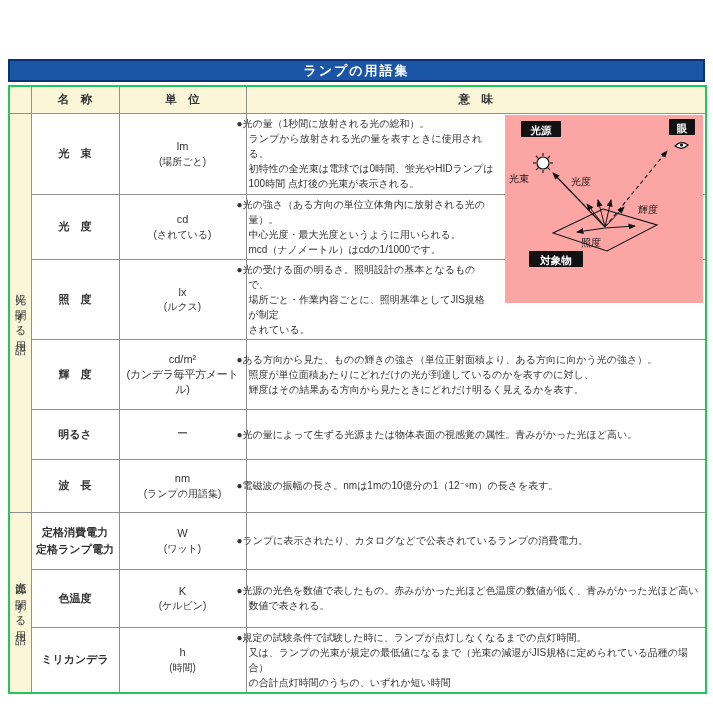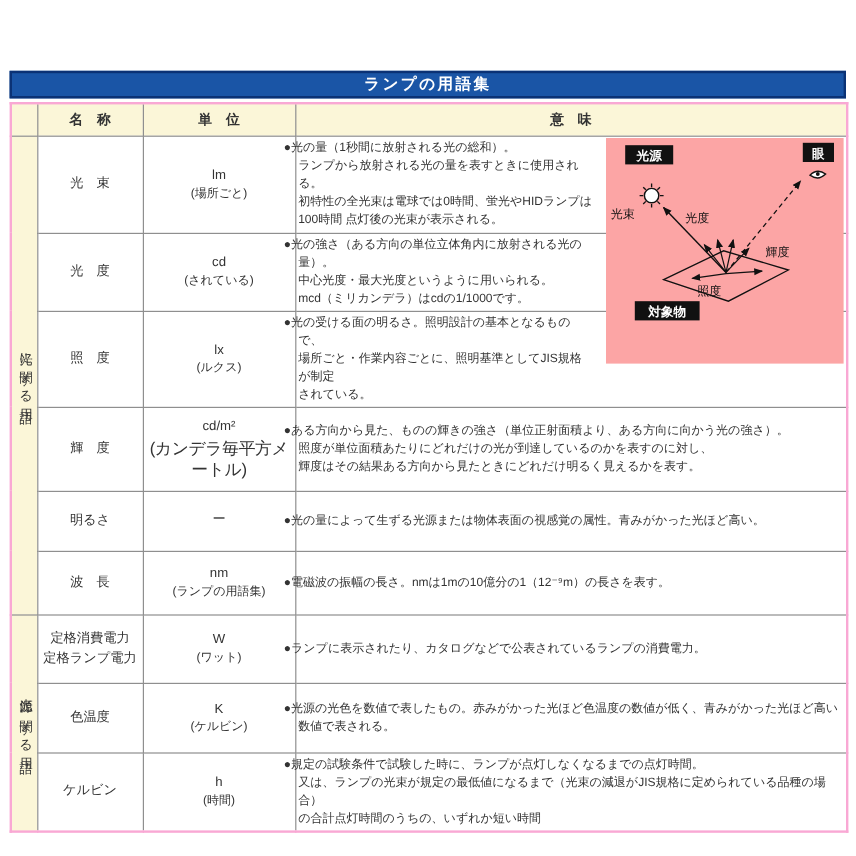--- a/index.html
+++ b/index.html
@@ -1,41 +1,41 @@
 <!DOCTYPE html>
 <html><head>
 <meta charset="utf-8">
 <style>
   html,body{margin:0;padding:0;background:#fff;}
   .sheet{position:relative;width:713px;height:713px;background:#fff;overflow:hidden;
          font-family:"Liberation Sans","DejaVu Sans",sans-serif;color:#222;}
 
   
   .titlebar{position:absolute;left:8px;top:59px;width:697px;height:23px;box-sizing:border-box;
-            background:#1a55a6;border:2px solid #0b3275;display:flex;justify-content:center;}
+            background:#1a55a6;border:2px solid #0b3275;display:flex;align-items:center;justify-content:center;}
   .titlebar span{color:#fff;font-weight:bold;font-size:13px;letter-spacing:2px;}
 
   
   .table-wrap{position:absolute;left:8px;top:85px;width:697px;}
-  table.t{border-collapse:collapse;table-layout:fixed;width:697px;border:2px solid #f9a8d4;}
+  table.t{border-collapse:collapse;table-layout:fixed;width:697px;border:2px solid #22c55e;}
   table.t td,table.t th{border:1px solid #8f8f8f;box-sizing:border-box;padding:2px;}
   tr.h-row{height:27px;}
   tr.r1{height:81px;} tr.r2{height:59px;} tr.r3{height:53px;}
   tr.r4{height:70px;} tr.r5{height:50px;} tr.r6{height:53px;}
   tr.r7{height:57px;} tr.r8{height:58px;} tr.r9{height:60px;}
 
   .cream{background:#fbf6d8;}
   th.hcell{font-size:11.5px;font-weight:bold;color:#333;text-align:center;}
   td.group{text-align:center;vertical-align:middle;}
   td.group span{writing-mode:vertical-rl;font-size:11px;letter-spacing:2px;color:#333;line-height:1;}
-  td.name{text-align:center;vertical-align:middle;font-size:11px;color:#333;white-space:pre-line;line-height:1.5;}
+  td.name{text-align:center;vertical-align:middle;font-size:11px;color:#333;white-space:pre-line;line-height:1.5;font-weight:bold;}
   td.unit{text-align:center;vertical-align:middle;color:#333;}
   td.unit .sym{font-size:11px;line-height:1.4;}
   td.unit .read{font-size:10px;line-height:1.3;}
-  td.unit .read.small{font-size:14px;letter-spacing:-0.3px;}
+  td.unit .read.small{font-size:11px;letter-spacing:-0.3px;}
   td.meaning{vertical-align:middle;font-size:10px;line-height:1.5;color:#333;
              padding:3px 6px 3px 22px;text-indent:-12px;white-space:pre-line;}
   td.meaning.narrow{padding-right:210px;}
 
   
   .diagram{position:absolute;left:497px;top:30px;width:198px;height:188px;background:#fca5a5;}
   .diagram svg{display:block;}
   .dlbl{font-size:10.5px;font-weight:bold;fill:#fff;font-family:"Liberation Sans","DejaVu Sans",sans-serif;}
   .dtxt{font-size:10px;fill:#111;font-family:"Liberation Sans","DejaVu Sans",sans-serif;}
 </style>
@@ -81,21 +81,21 @@
       </tr>
 
       <tr class="r2">
         <td class="name">光　度</td>
         <td class="unit">
           <div class="sym">cd</div>
           <div class="read">(されている)</div>
         </td>
         <td class="meaning narrow">●光の強さ（ある方向の単位立体角内に放射される光の量）。
 中心光度・最大光度というように用いられる。
-mcd（ミリカンデラ）はcdの1/1000です。</td>
+mcd（ナノメートル）はcdの1/1000です。</td>
       </tr>
 
       <tr class="r3">
         <td class="name">照　度</td>
         <td class="unit">
           <div class="sym">lx</div>
           <div class="read">(ルクス)</div>
         </td>
         <td class="meaning narrow">●光の受ける面の明るさ。照明設計の基本となるもので、
 場所ごと・作業内容ごとに、照明基準としてJIS規格が制定
@@ -147,21 +147,21 @@
         <td class="name">色温度</td>
         <td class="unit">
           <div class="sym">K</div>
           <div class="read">(ケルビン)</div>
         </td>
         <td class="meaning">●光源の光色を数値で表したもの。赤みがかった光ほど色温度の数値が低く、青みがかった光ほど高い
 数値で表される。</td>
       </tr>
 
       <tr class="r9">
-        <td class="name">ケルビン</td>
+        <td class="name">ミリカンデラ</td>
         <td class="unit">
           <div class="sym">h</div>
           <div class="read">(時間)</div>
         </td>
         <td class="meaning">●規定の試験条件で試験した時に、ランプが点灯しなくなるまでの点灯時間。
 又は、ランプの光束が規定の最低値になるまで（光束の減退がJIS規格に定められている品種の場合）
 の合計点灯時間のうちの、いずれか短い時間</td>
       </tr>
     </tbody>
       </table>

